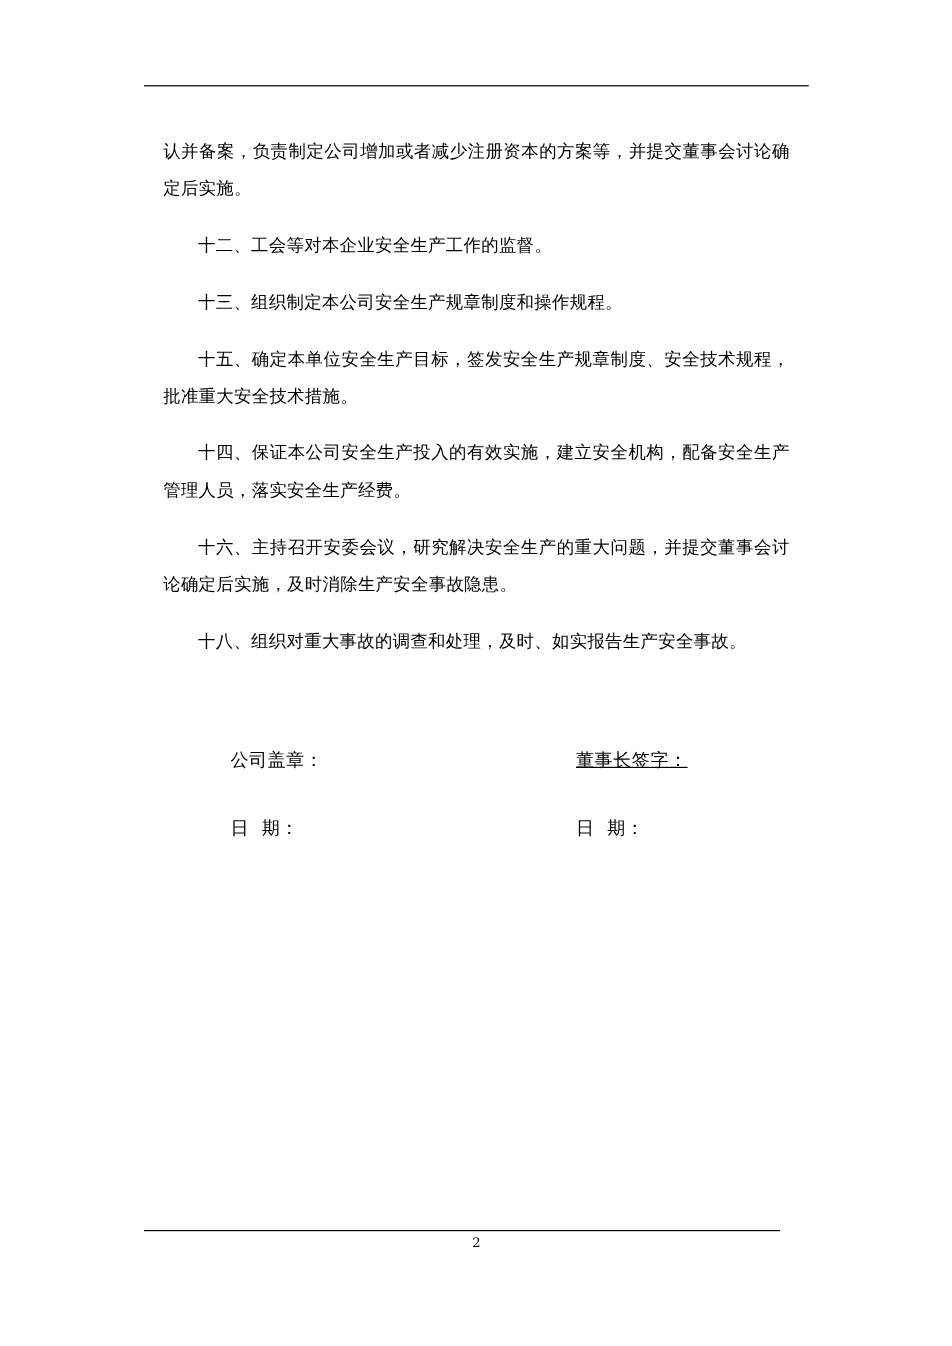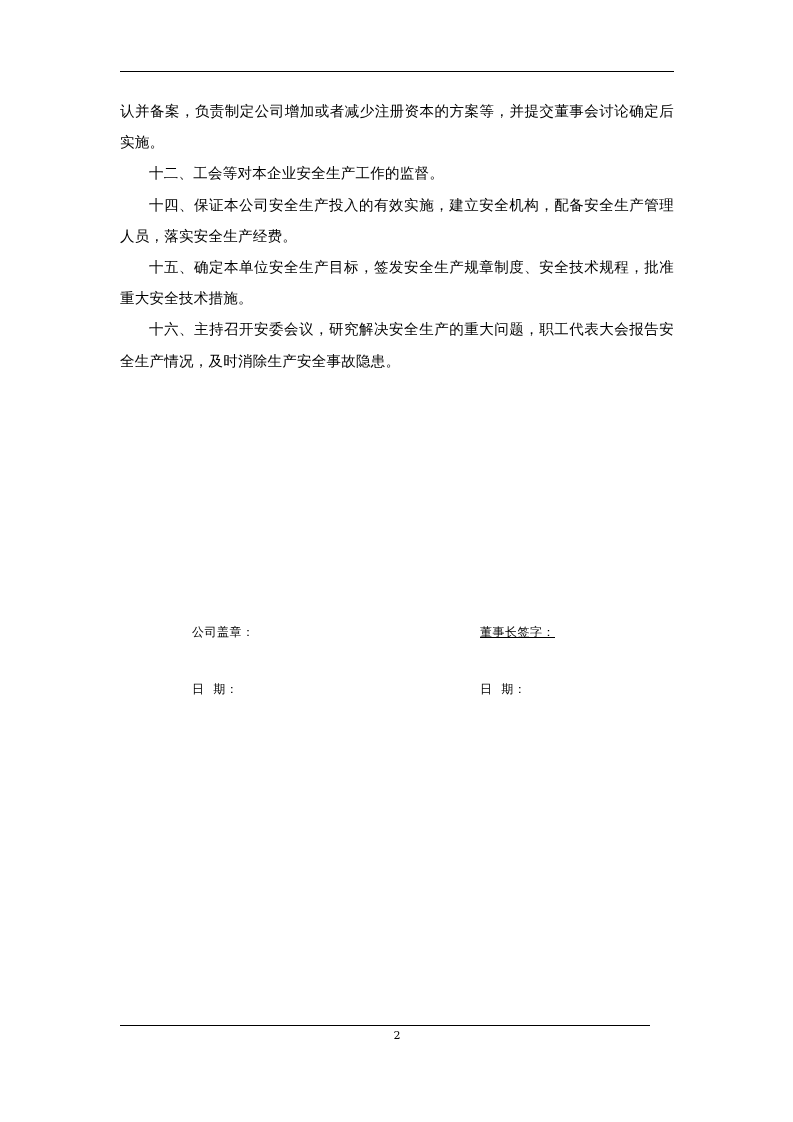--- a/index.html
+++ b/index.html
@@ -1,36 +1,38 @@
 <!DOCTYPE html>
 <html><head>
 <meta charset="utf-8">
 <style>
   html, body { margin: 0; padding: 0; background: #ffffff; }
   body { width: 793px; height: 1122px; position: relative; overflow: hidden;
          font-family: "DejaVu Serif", "Liberation Serif", serif; color: #000; }
   .header-rule { position: absolute; left: 120px; top: 71px; width: 554px; height: 0; border-top: 1px solid #000; }
   .body-text { position: absolute; left: 120px; top: 96px; width: 554px; }
-  .para { font-size: 14.5px; line-height: 31.2px; margin: 0; text-align: justify; text-align-last: left; letter-spacing: 0.25px; }
+  .para { font-size: 14.5px; line-height: 31.2px; margin: 16px; text-align: justify; text-align-last: left; letter-spacing: 0.25px; }
   .para.indent { text-indent: 29px; }
-  .sig-row { position: absolute; font-size: 12px; letter-spacing: 0.5px; }
+  .sig-row { position: absolute; font-size: 15px; letter-spacing: 0.5px; }
   .footer-rule { position: absolute; left: 120px; top: 1025px; width: 530px; height: 0; border-top: 1px solid #000; }
   .page-num { position: absolute; left: 385px; top: 1029px; width: 24px; text-align: center; font-size: 11px; }
 </style>
 </head>
 <body>
 
 <div class="header-rule"></div>
 
 <div class="body-text">
   <p class="para">认并备案，负责制定公司增加或者减少注册资本的方案等，并提交董事会讨论确定后实施。</p>
   <p class="para indent">十二、工会等对本企业安全生产工作的监督。</p>
+  <p class="para indent">十三、组织制定本公司安全生产规章制度和操作规程。</p>
+  <p class="para indent">十五、确定本单位安全生产目标，签发安全生产规章制度、安全技术规程，批准重大安全技术措施。</p>
   <p class="para indent">十四、保证本公司安全生产投入的有效实施，建立安全机构，配备安全生产管理人员，落实安全生产经费。</p>
-  <p class="para indent">十五、确定本单位安全生产目标，签发安全生产规章制度、安全技术规程，批准重大安全技术措施。</p>
-  <p class="para indent">十六、主持召开安委会议，研究解决安全生产的重大问题，职工代表大会报告安全生产情况，及时消除生产安全事故隐患。</p>
+  <p class="para indent">十六、主持召开安委会议，研究解决安全生产的重大问题，并提交董事会讨论确定后实施，及时消除生产安全事故隐患。</p>
+  <p class="para indent">十八、组织对重大事故的调查和处理，及时、如实报告生产安全事故。</p>
 </div>
 
 <div class="sig-row" style="left:192px; top:624px;">公司盖章：</div>
 <div class="sig-row" style="left:480px; top:624px;text-decoration:underline;">董事长签字：</div>
 <div class="sig-row" style="left:192px; top:681px; white-space:pre;">日  期：</div>
 <div class="sig-row" style="left:480px; top:681px; white-space:pre;">日  期：</div>
 
 <div class="footer-rule"></div>
 <div class="page-num">2</div>
 

